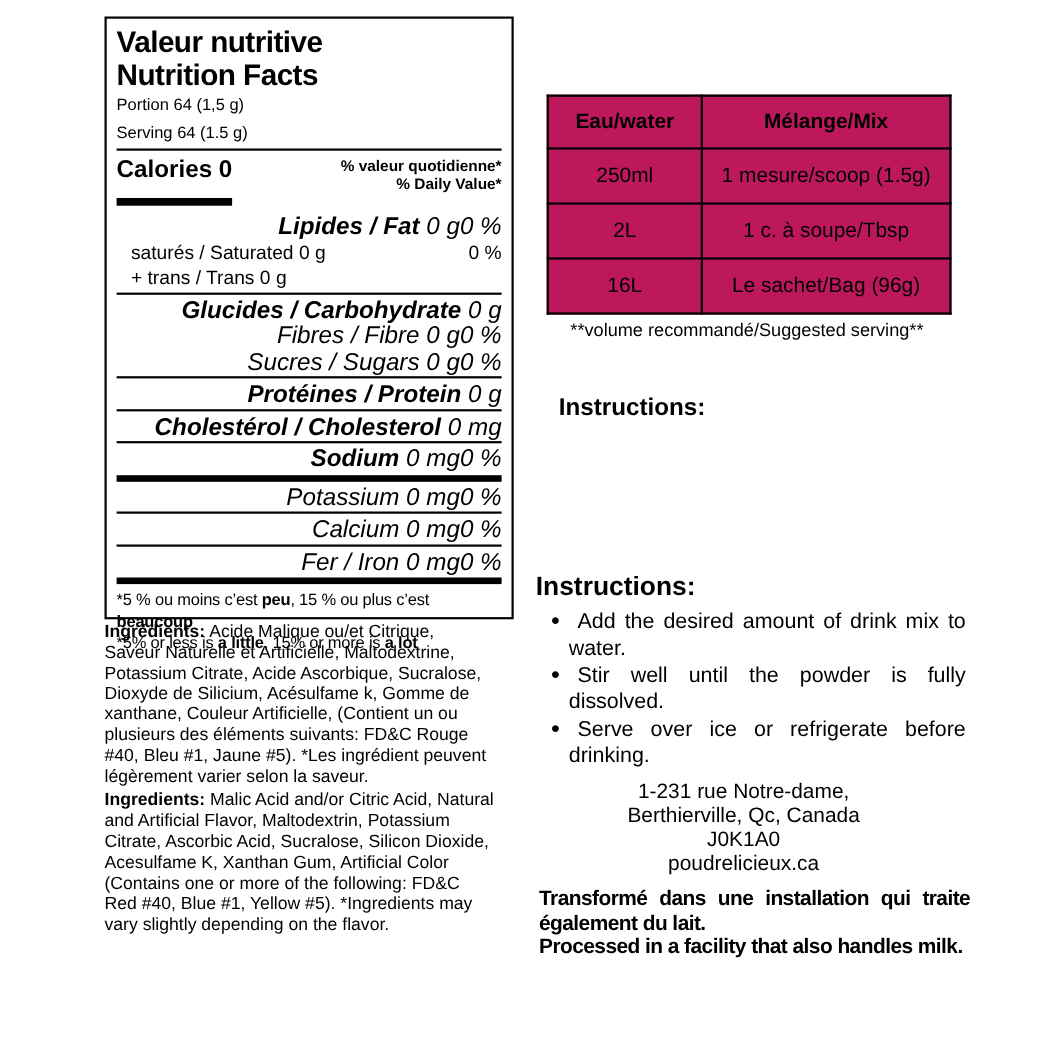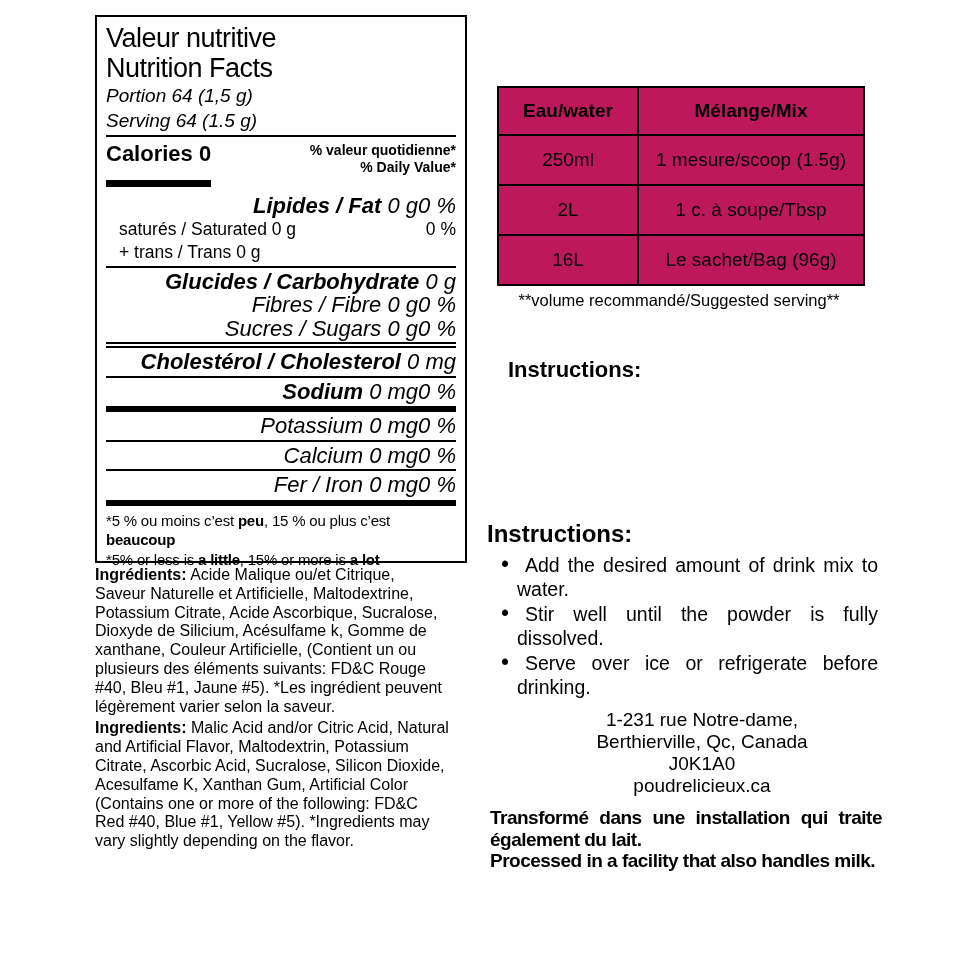--- a/index.html
+++ b/index.html
@@ -8,22 +8,22 @@
     font-family:"Liberation Sans","DejaVu Sans",sans-serif;
     position:relative;overflow:hidden;
   }
 
   
   .nf-panel{
     position:absolute;left:95px;top:15px;width:372px;height:548px;
     border:2px solid #000;box-sizing:border-box;padding:6px 9px 4px 9px;
     background:#fff;
   }
-  .nf-title{font-weight:normal;font-size:27px;line-height:30px;letter-spacing:-0.5px;}
-  .nf-serving{font-size:19px;line-height:25px;font-style:italic;}
+  .nf-title{font-weight:bold;font-size:27px;line-height:30px;letter-spacing:-0.5px;}
+  .nf-serving{font-size:15px;line-height:25px;}
   .rl{border-top:2px solid #000;margin:2px 0;}
   .nf-calrow{display:flex;justify-content:space-between;align-items:flex-start;padding:3px 0 7px 0;}
   .cal-label{font-weight:bold;font-size:22px;line-height:24px;border-bottom:7px solid #000;padding-bottom:14px;}
   .dv-header{text-align:right;font-weight:bold;font-size:14px;line-height:17px;}
   .nf-row{display:flex;justify-content:flex-end;font-size:22px;line-height:23.5px;font-style:italic;}
   .nf-row .nm b{font-weight:bold;}
   .nf-row.sub .nm{padding-left:13px;}
   .sat-block{display:flex;justify-content:space-between;align-items:flex-start;font-size:17.5px;line-height:23px;}
   .sat-block .lines{padding-left:13px;}
   .thickbar{height:6px;background:#000;margin:3px 0 2px 0;}
@@ -61,21 +61,21 @@
   .instr-fr h3{font-size:22px;padding-left:2px;}
   .instr-en h3{font-size:24px;}
   .instr ul{list-style:none;margin:0;padding:0;}
   .instr li{position:relative;text-align:justify;}
   .instr li::before{content:"\2022";position:absolute;left:6px;top:-1px;font-size:23px;}
   .instr-fr li{padding-left:40px;font-size:19px;line-height:25.5px;margin-bottom:2px;}
   .instr-en li{padding-left:30px;font-size:19.5px;line-height:23.5px;margin-bottom:2px;text-indent:8px;}
 
   
   .address{
-    position:absolute;left:516px;top:709px;width:372px;
+    position:absolute;left:490px;top:709px;width:372px;
     text-align:center;font-size:19px;line-height:22px;
   }
 
   
   .allergen{position:absolute;left:490px;top:807px;width:392px;}
   .allergen p{margin:0;font-weight:bold;font-size:19px;line-height:21.5px;
               text-align:justify;letter-spacing:-0.5px;}
 </style>
 </head>
 <body>
@@ -118,20 +118,23 @@
     <span class="nm"><span>Fibres / Fibre</span> <span>0 g</span></span>
     <span class="dv">0 %</span>
   </div>
   <div class="nf-row sub">
     <span class="nm"><span>Sucres / Sugars</span> <span>0 g</span></span>
     <span class="dv">0 %</span>
   </div>
 
   <div class="rl"></div>
 
+  <div class="nf-row">
+    <span class="nm"><b>Protéines / Protein</b> <span>0 g</span></span>
+  </div>
 
   <div class="rl"></div>
 
   <div class="nf-row">
     <span class="nm"><b>Cholestérol / Cholesterol</b> <span>0 mg</span></span>
   </div>
 
   <div class="rl"></div>
 
   <div class="nf-row">

